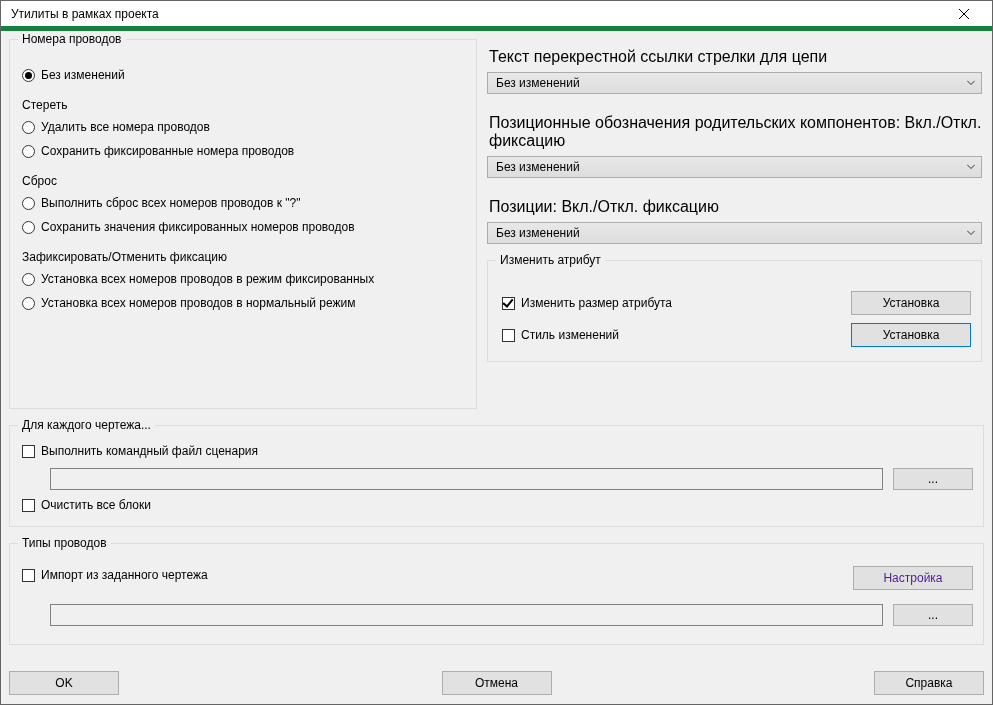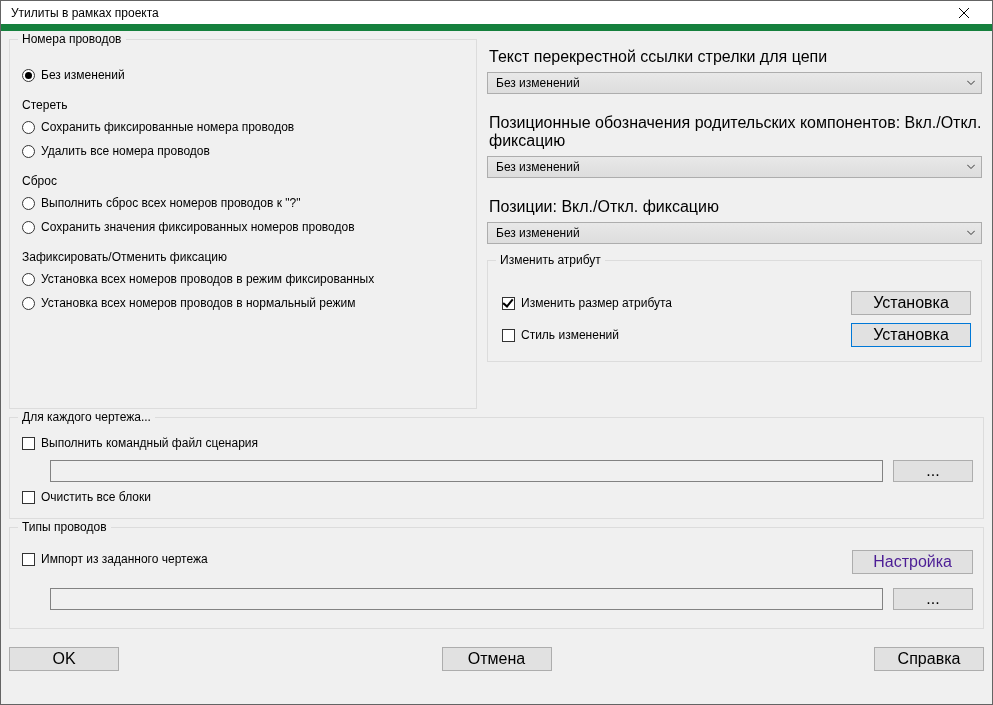--- a/index.html
+++ b/index.html
@@ -16,21 +16,21 @@
     width: 993px; height: 705px;
     border: 1px solid #646464;
     background: #ffffff;
     display: flex; flex-direction: column;
   }
   .titlebar {
     height: 30px;
     padding: 0 8px 0 10px;
     display: flex; align-items: center;
     background: #ffffff;
-    border-bottom: 7px solid #15803d;
+    border-bottom: 5px solid #15803d;
   }
   .titlebar .title { font-size: 12px; }
   .titlebar .spacer { flex: 1; }
   .titlebar .close-btn {
     width: 40px; height: 28px;
     display: flex; align-items: center; justify-content: center;
     cursor: default;
   }
   .titlebar .close-btn svg { stroke: #000; }
 
@@ -42,21 +42,21 @@
   }
 
   .top-row { display: flex; gap: 10px; }
   .col-left { position: relative; width: 468px; }
   .col-right { flex: 1; padding-top: 9px; }
 
   .groupbox {
     position: relative;
     border: 1px solid #dcdcdc;
     padding: 22px 10px 10px 10px;
-    margin-bottom: 8px;
+    margin-bottom: 16px;
   }
   .groupbox > .legend {
     position: absolute;
     top: -8px; left: 8px;
     background: #f0f0f0;
     padding: 0 4px;
     font-size: 12px;
   }
 
   .section-label {
@@ -128,21 +128,21 @@
   .attr-row {
     display: flex; align-items: center;
     margin: 8px 0;
   }
   .attr-row .check-row { margin: 0; flex: 1; }
   .btn {
     height: 24px;
     border: 1px solid #adadad;
     background: #e1e1e1;
     padding: 0 20px;
-    font-size: 16px;
+    font-size: 12px;
     font-family: inherit;
     cursor: default;
     min-width: 120px;
   }
   .btn.accent { border: 1px solid #0078d7; }
   .btn.disabled { color: #4c1d95; background: #e1e1e1; }
   .btn.small { min-width: 80px; height: 22px; }
 
   .attr-group { padding: 22px 10px 6px 14px; }
 
@@ -194,25 +194,25 @@
           <div class="legend">Номера проводов</div>
 
           <div class="radio-row">
             <div class="radio checked"></div>
             <span>Без изменений</span>
           </div>
 
           <div class="section-label">Стереть</div>
           <div class="radio-row">
             <div class="radio"></div>
+            <span>Удалить все номера проводов</span>
+          </div>
+          <div class="radio-row">
+            <div class="radio"></div>
             <span>Сохранить фиксированные номера проводов</span>
-          </div>
-          <div class="radio-row">
-            <div class="radio"></div>
-            <span>Удалить все номера проводов</span>
           </div>
 
           <div class="section-label">Сброс</div>
           <div class="radio-row">
             <div class="radio"></div>
             <span>Выполнить сброс всех номеров проводов к "?"</span>
           </div>
           <div class="radio-row">
             <div class="radio"></div>
             <span>Сохранить значения фиксированных номеров проводов</span>

